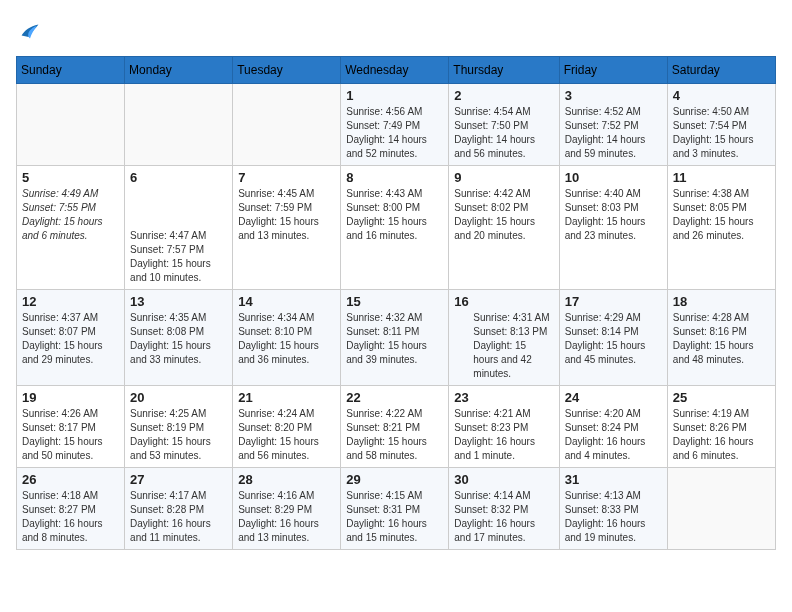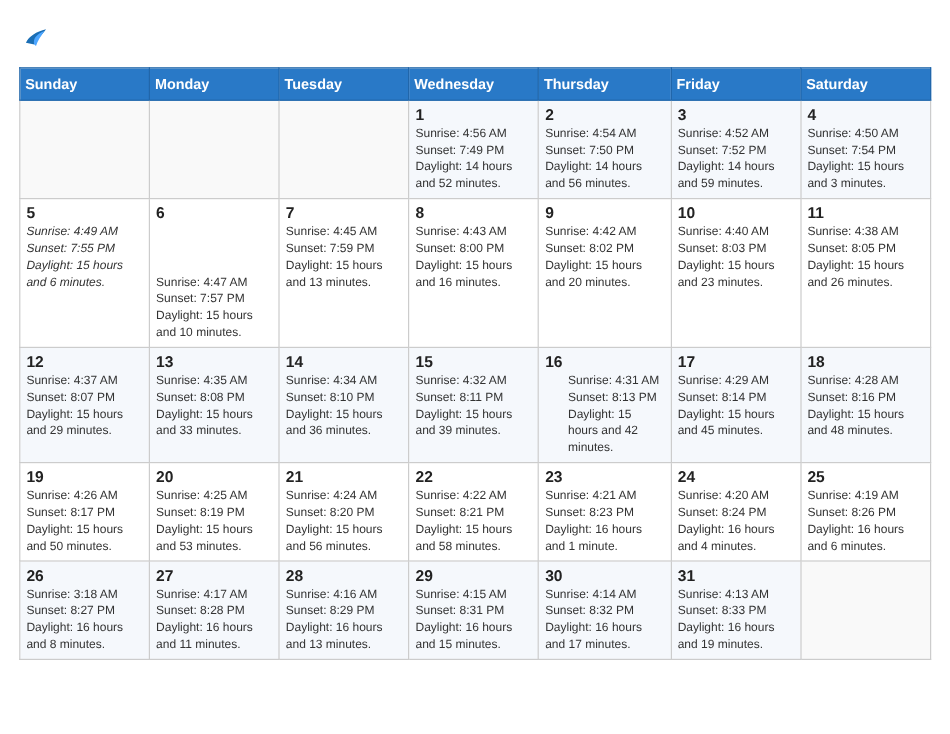--- a/index.html
+++ b/index.html
@@ -46,24 +46,24 @@
       font-size: 16px;
       color: #555;
     }
     .calendar {
       width: 100%;
       border-collapse: collapse;
       font-size: 11px;
     }
     .calendar th {
       background: #2979c7;
-      color: #ffffff;
+      color: #000000;
       padding: 6px 4px;
       text-align: left;
-      font-weight: bold;
+      font-weight: normal;
       font-size: 12px;
       border: 1px solid #2166aa;
     }
     .calendar td {
       border: 1px solid #ccc;
       padding: 4px 5px;
       vertical-align: top;
       background: #fff;
       min-width: 100px;
       height: 80px;
@@ -279,21 +279,21 @@
         <td>
           <div class="day-number">25</div>
           <div class="day-info" style="white-space: pre-line;">Sunrise: 4:19 AM
 Sunset: 8:26 PM
 Daylight: 16 hours and 6 minutes.</div>
         </td>
       </tr>
       <tr>
         <td>
           <div class="day-number">26</div>
-          <div class="day-info" style="white-space: pre-line;">Sunrise: 3:18 AM
+          <div class="day-info" style="white-space: pre-line;">Sunrise: 4:18 AM
 Sunset: 8:27 PM
 Daylight: 16 hours and 8 minutes.</div>
         </td>
         <td>
           <div class="day-number">27</div>
           <div class="day-info" style="white-space: pre-line;">Sunrise: 4:17 AM
 Sunset: 8:28 PM
 Daylight: 16 hours and 11 minutes.</div>
         </td>
         <td>

